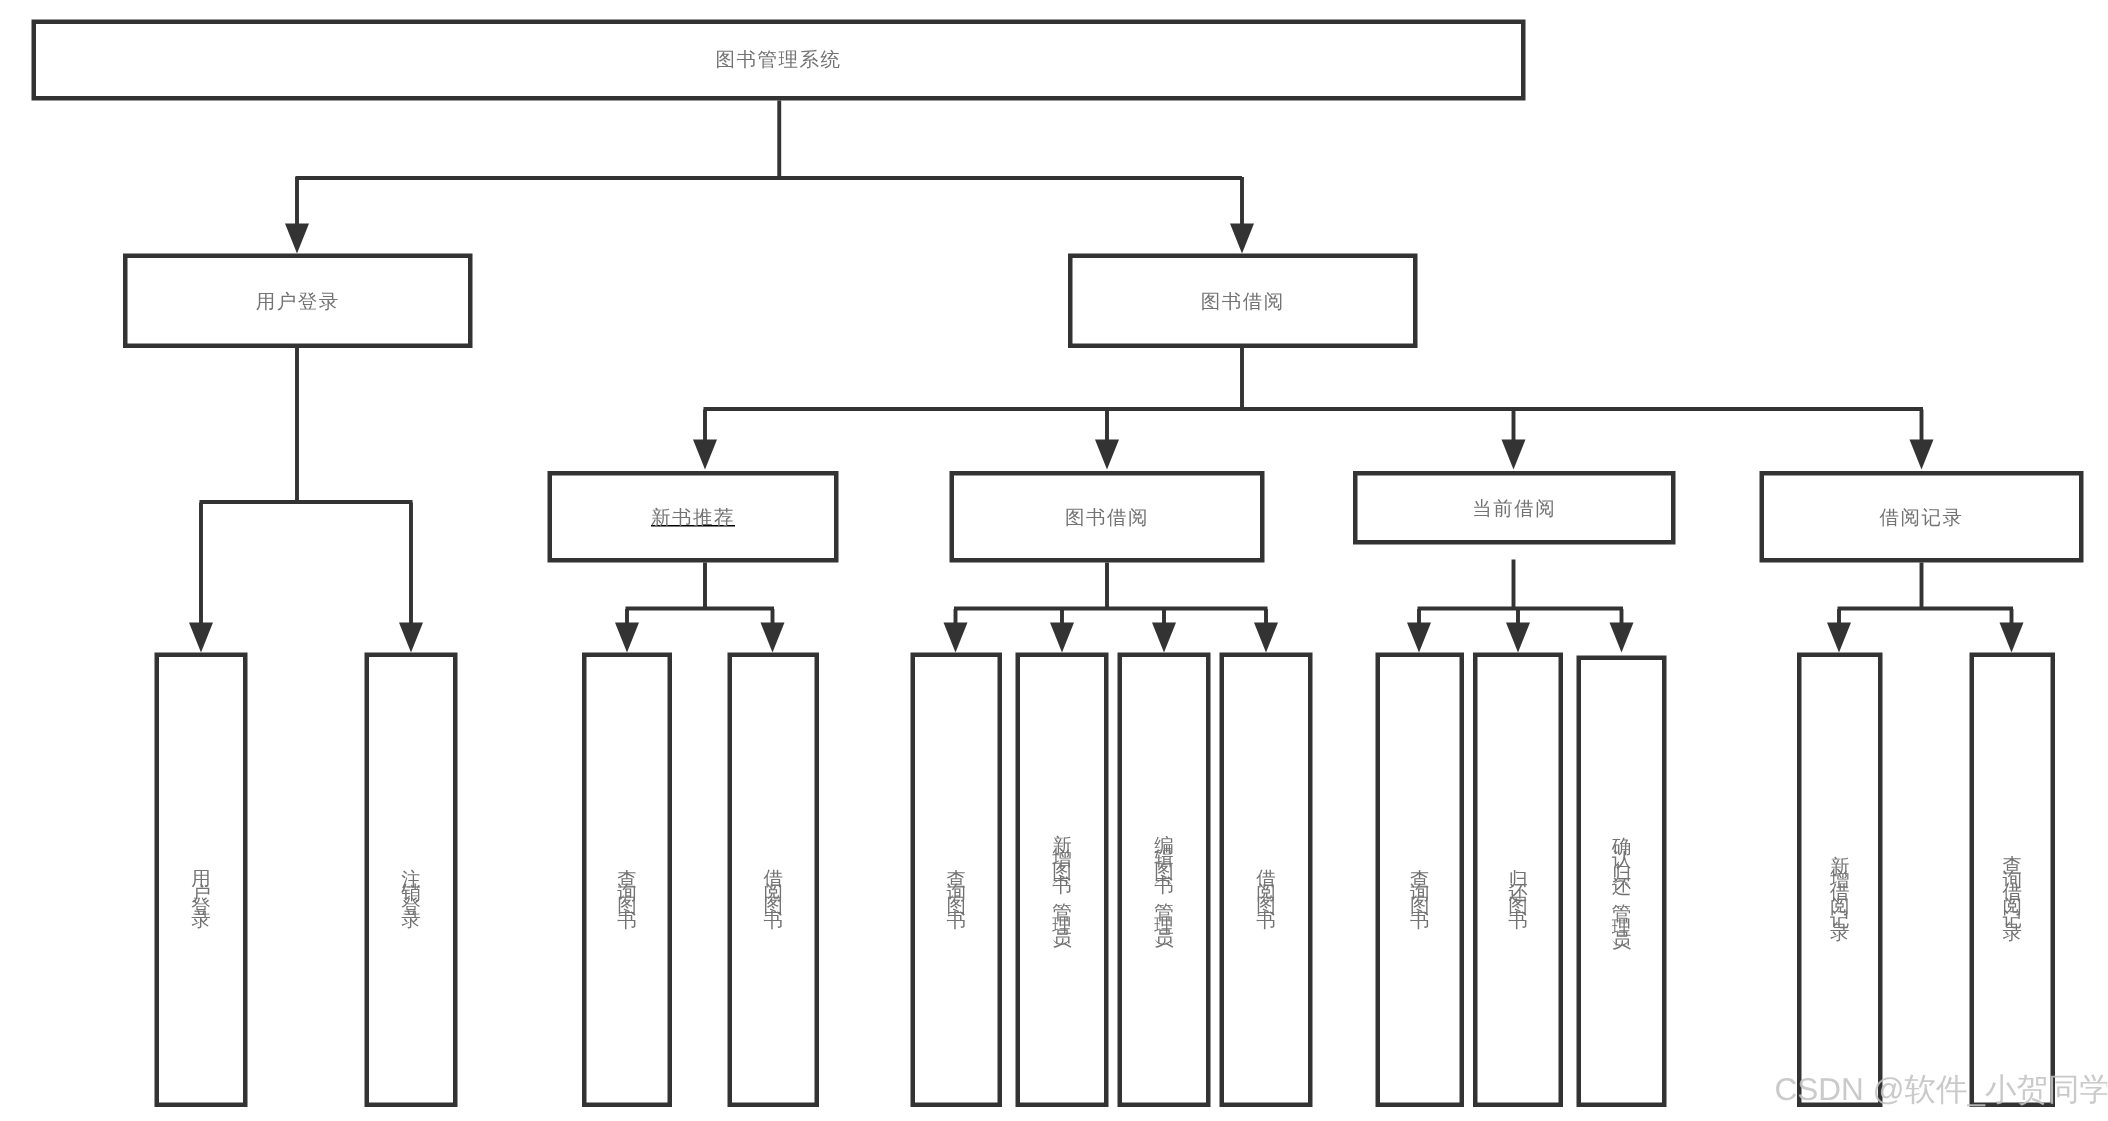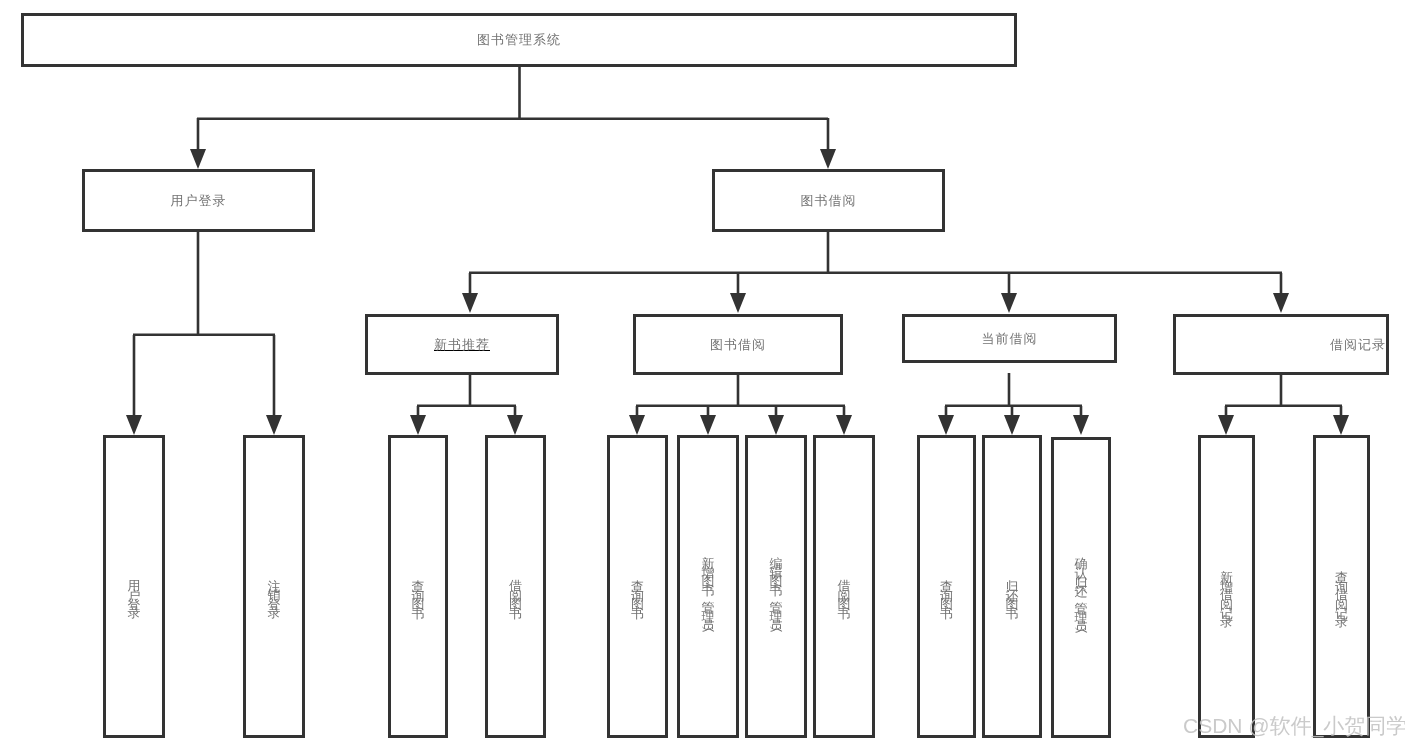--- a/index.html
+++ b/index.html
@@ -112,21 +112,21 @@
 
   <div class="node" style="left:365px; top:314px; width:194px; height:61px;text-decoration:underline;">
     <span class="label">新书推荐</span>
   </div>
   <div class="node" style="left:633px; top:314px; width:210px; height:61px;">
     <span class="label">图书借阅</span>
   </div>
   <div class="node" style="left:902px; top:314px; width:215px; height:49px;">
     <span class="label">当前借阅</span>
   </div>
-  <div class="node" style="left:1173px; top:314px; width:216px; height:61px;justify-content:flex-end;">
+  <div class="node" style="left:1173px; top:314px; width:216px; height:61px;">
     <span class="label">借阅记录</span>
   </div>
 
   <div class="node leaf" style="left:103px; top:435px; width:62px; height:303px;">
     <span class="label">用户登录</span>
   </div>
   <div class="node leaf" style="left:243px; top:435px; width:62px; height:303px;">
     <span class="label">注销登录</span>
   </div>
 

